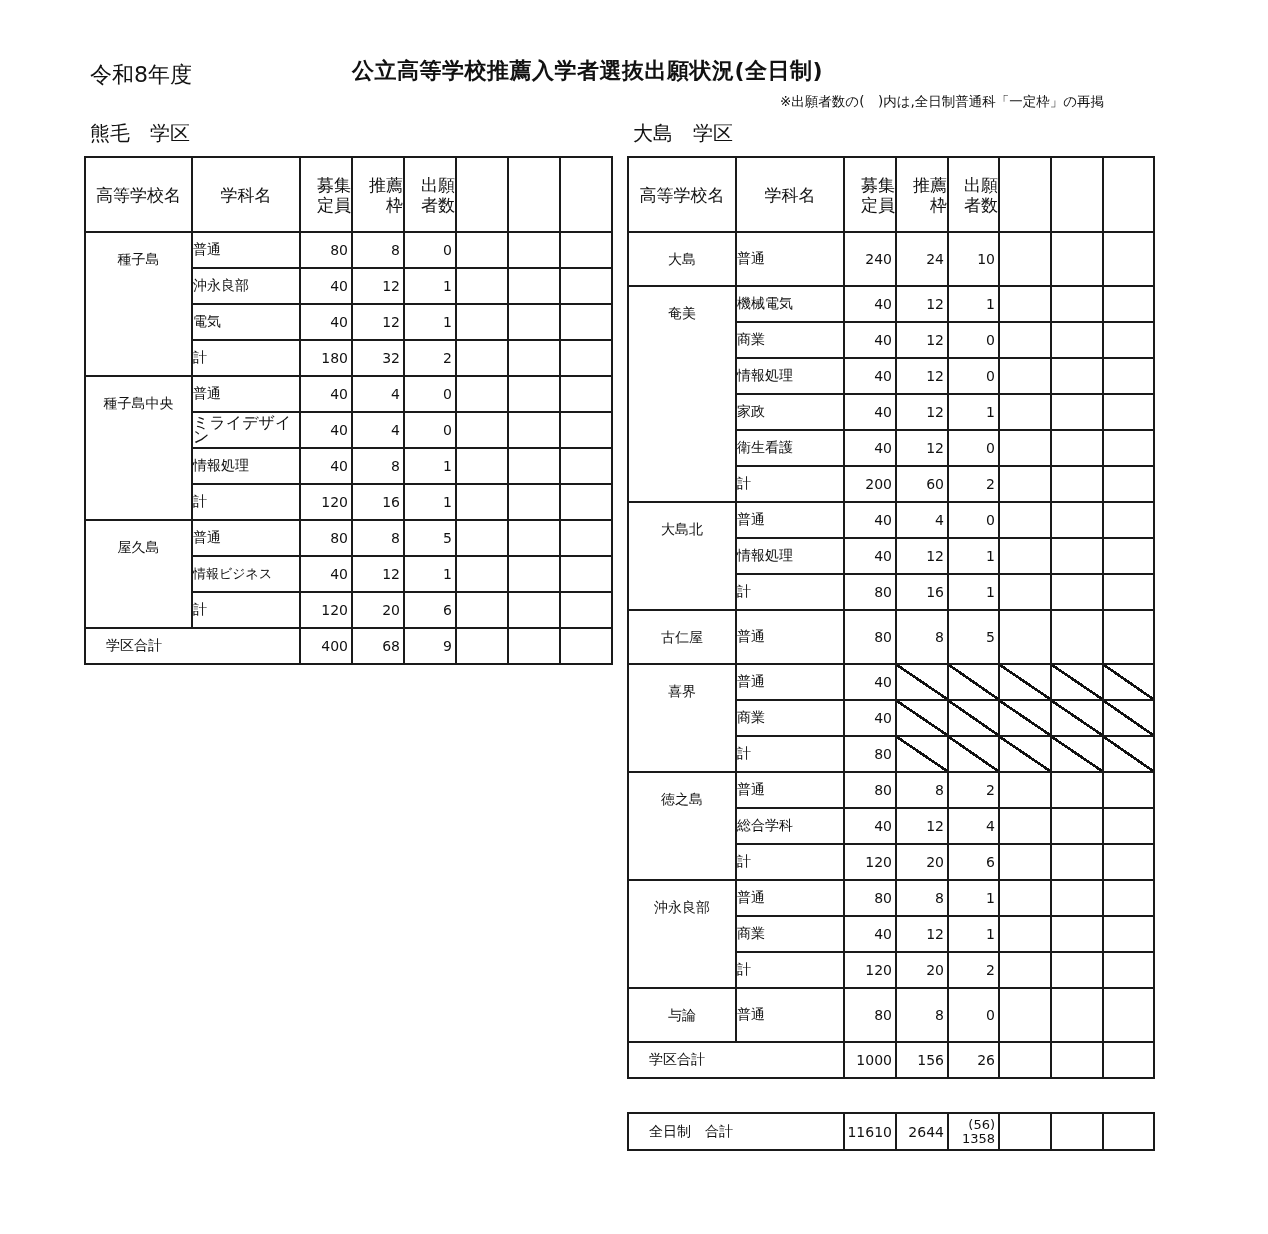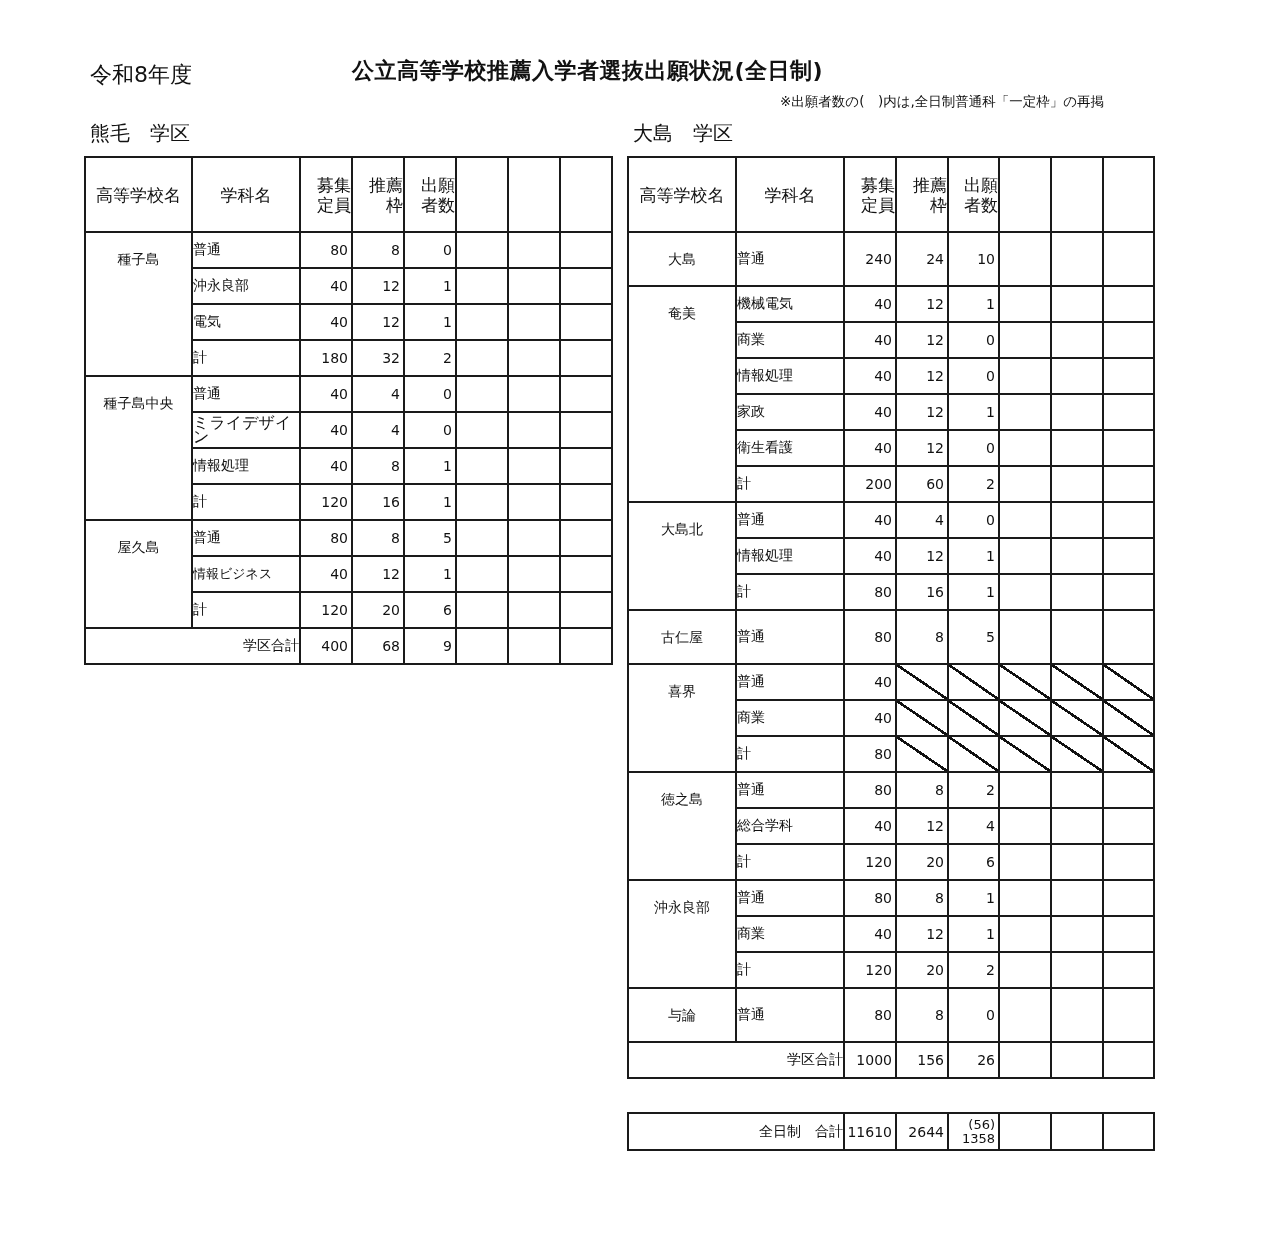--- a/index.html
+++ b/index.html
@@ -18,21 +18,21 @@
     }
     table.grid td {
       border: 2px solid #1a1a1a; padding: 0; height: 34px; overflow: hidden;
       position: relative;
     }
     table.grid td.hdr { height: 73px; text-align: center; font-size: 17px; line-height: 20px; }
     table.grid td.school { text-align: center; vertical-align: top; padding-top: 18px; }
     table.grid td.dept { text-align: left; }
     table.grid td.dept.small { font-size: 16px; line-height: 14px; }
     table.grid td.num { text-align: right; padding-right: 3px; }
-    table.grid td.total-label { text-align: right; }
+    table.grid td.total-label { text-align: left; padding-left: 20px; }
     table.grid td.slash {
       background: linear-gradient(to top right, transparent calc(50% - 1.3px), #111 calc(50% - 1.3px), #111 calc(50% + 1.3px), transparent calc(50% + 1.3px));
     }
     .stack { display: block; line-height: 14px; font-size: 13px; text-align: right; }
   </style>
 </head>
 <body>
 
 <div class="abs year">令和8年度</div>
 <div class="abs title">公立高等学校推薦入学者選抜出願状況(全日制)</div>

